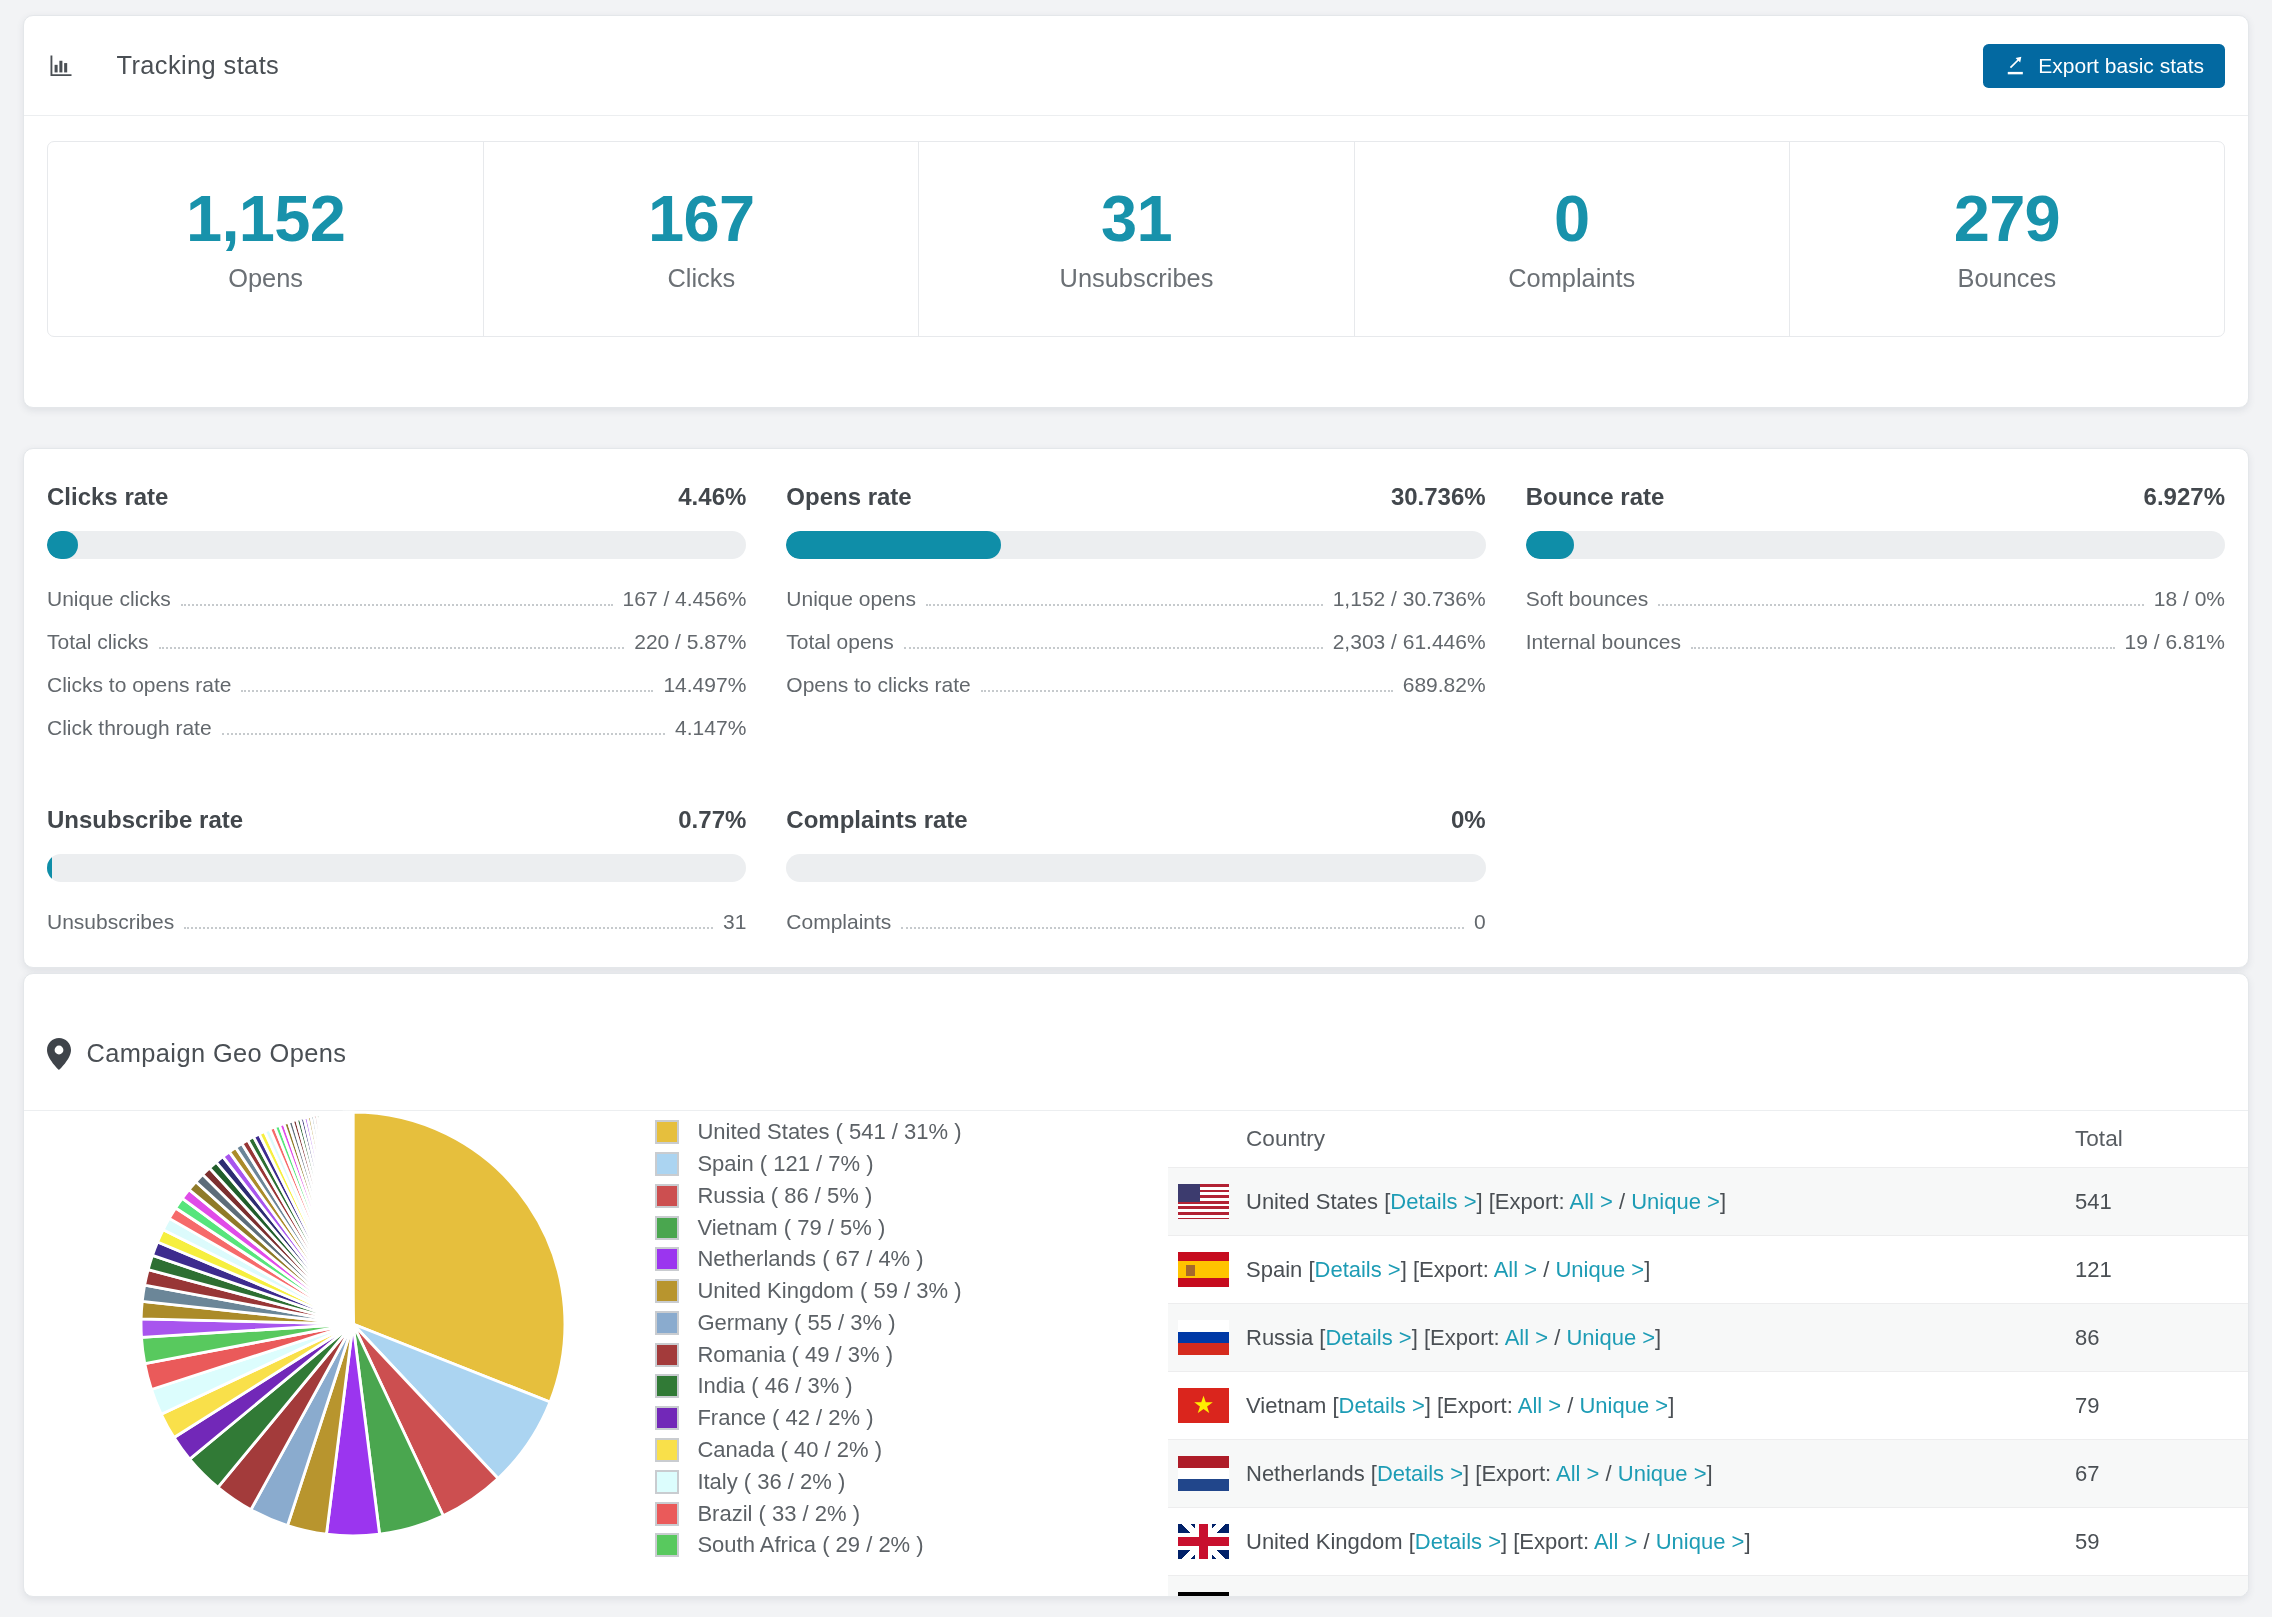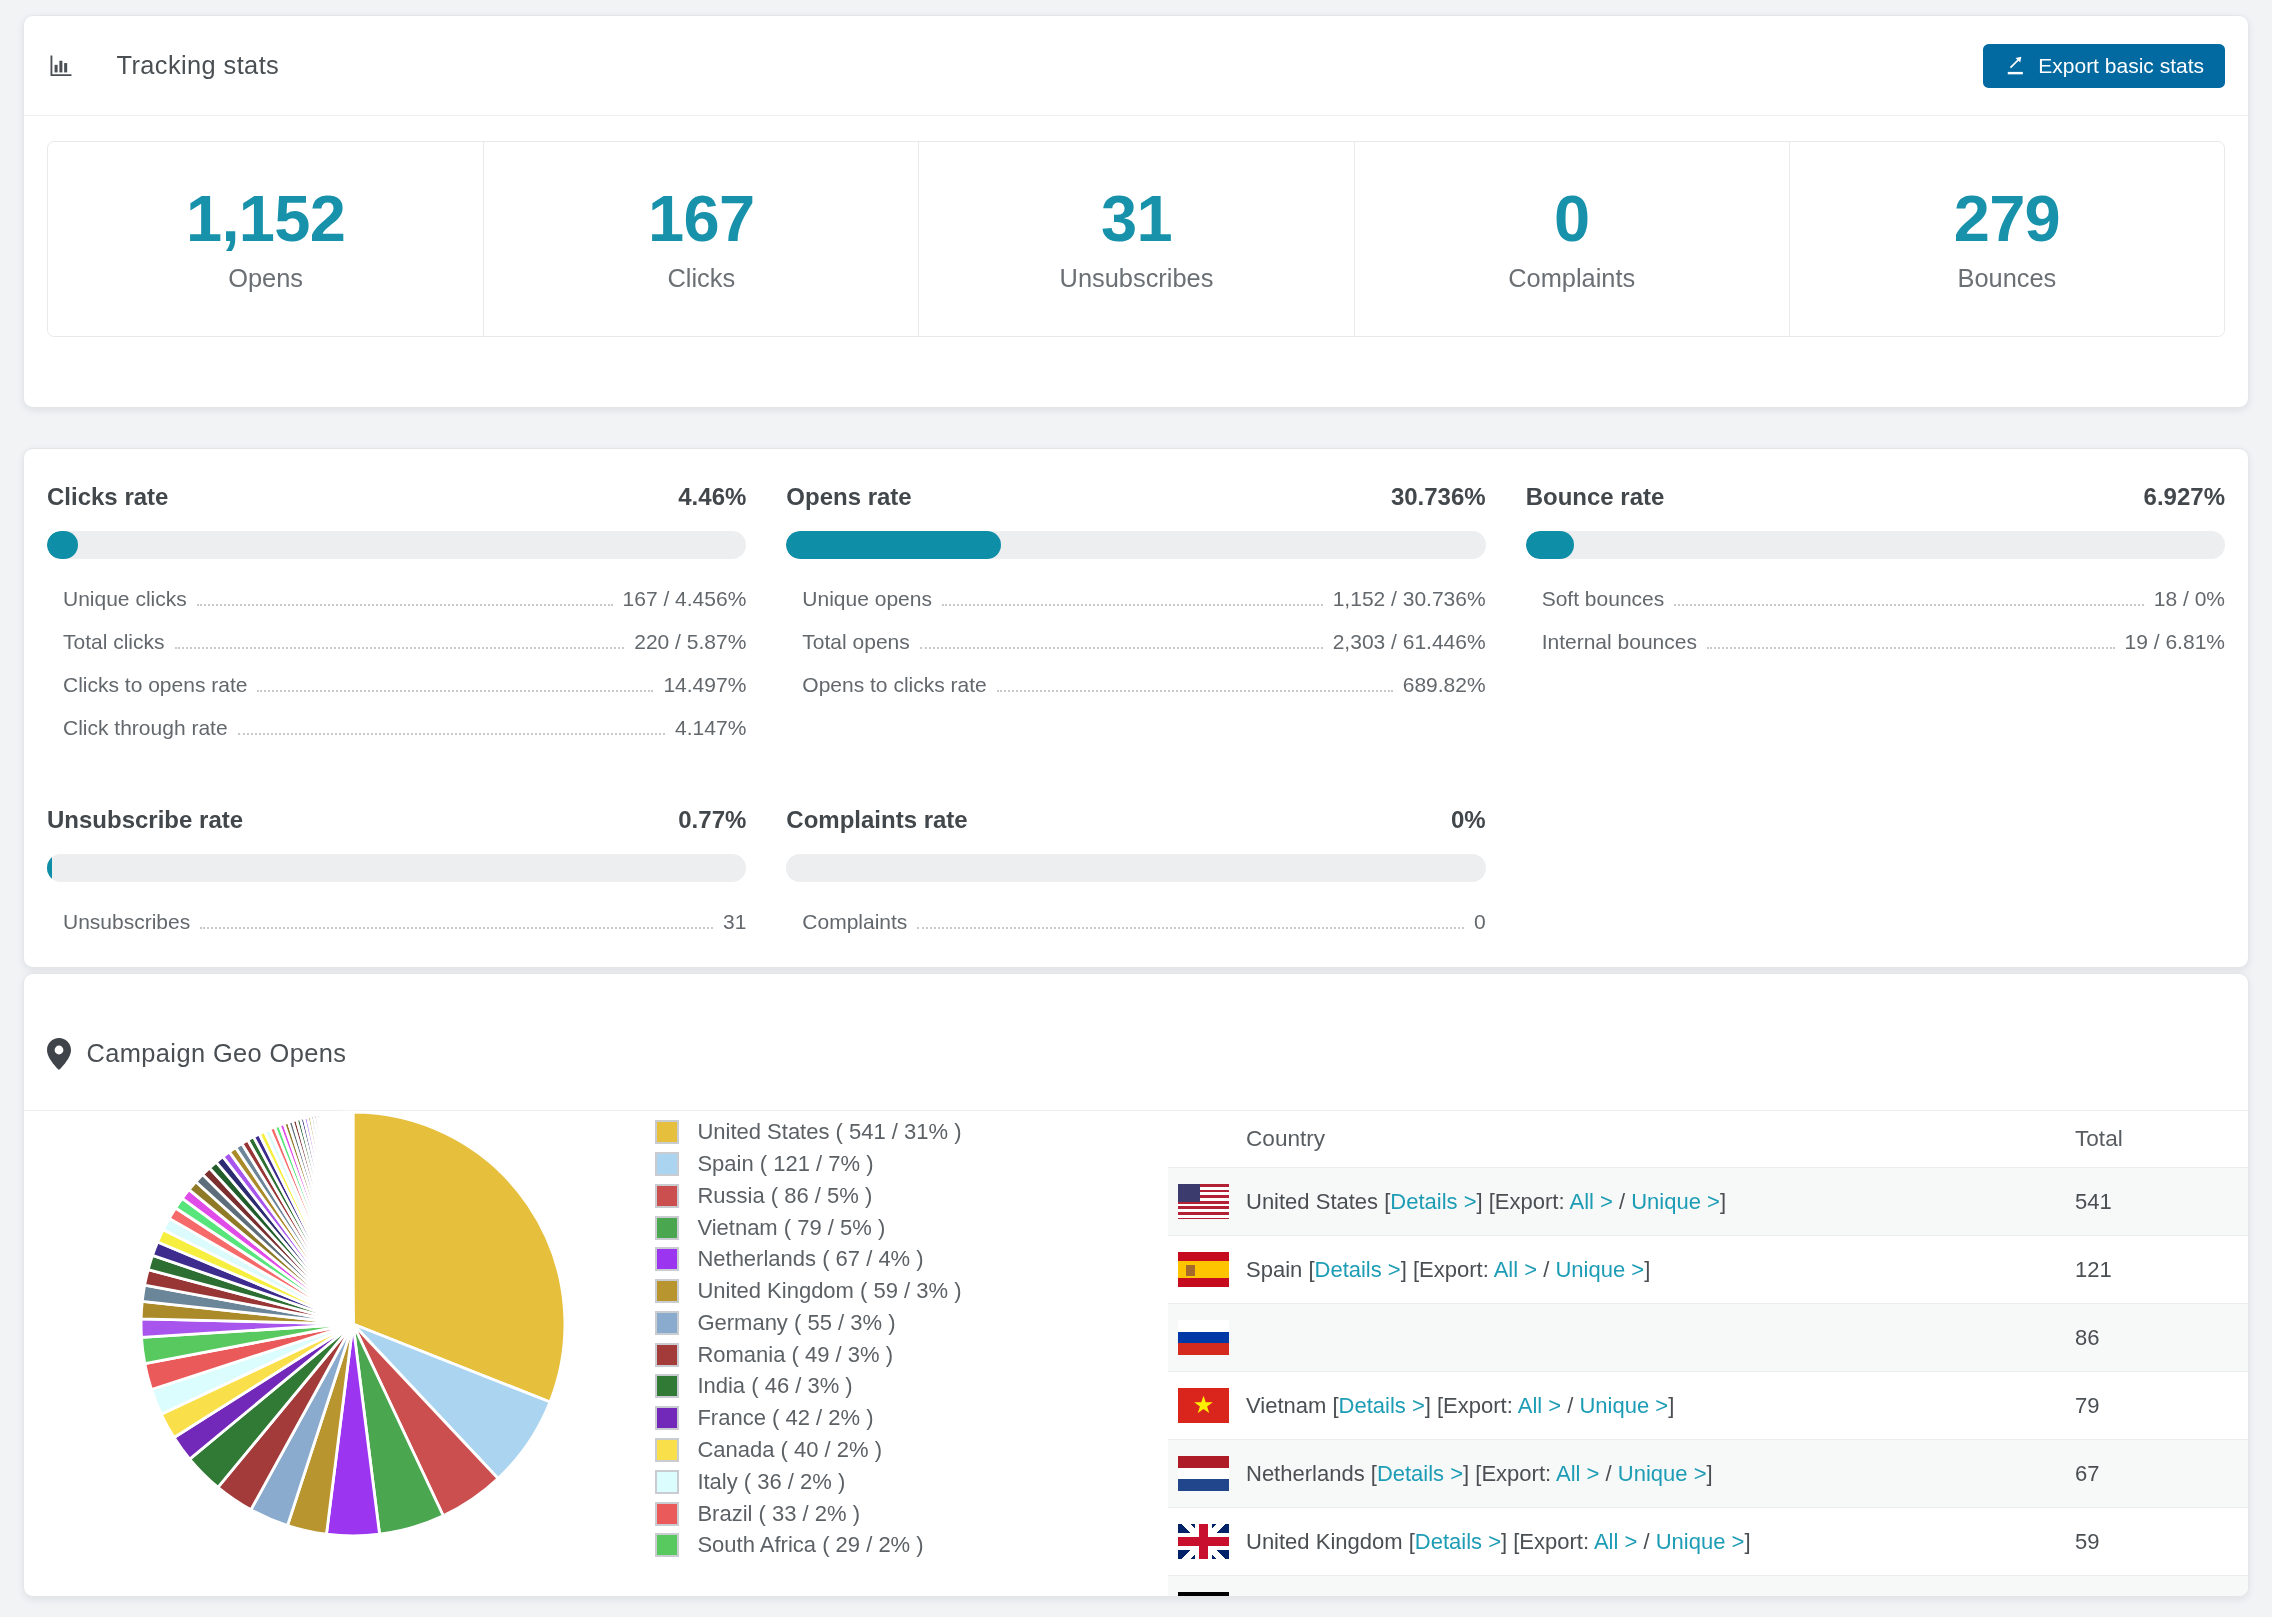--- a/index.html
+++ b/index.html
@@ -26,21 +26,21 @@
   .stat-cell:first-child{border-left:none;justify-content:center;}
   .stat-value{font-size:65px;font-weight:700;color:#1892ab;letter-spacing:-0.7px;line-height:1;}
   .stat-label{font-size:25.4px;color:#6b7075;margin-top:12.7px;}
 
   .rates-grid{display:grid;grid-template-columns:repeat(3,1fr);column-gap:40px;row-gap:47px;padding:34px 23px;}
   .rate-head{display:flex;justify-content:space-between;align-items:baseline;}
   .rate-title,.rate-value{font-size:24px;font-weight:700;color:#42474c;}
   .bar{margin-top:20px;height:28px;background:#eceef0;border-radius:14px;overflow:hidden;}
   .bar i{display:block;height:100%;background:#0f8ea8;border-radius:14px;}
   .rrows{margin-top:28px;}
-  .rrow{display:flex;align-items:baseline;font-size:21px;color:#63686d;margin-bottom:19px;margin-left:16px;}
+  .rrow{display:flex;align-items:baseline;font-size:21px;color:#63686d;margin-bottom:19px;}
   .rrow .lead{flex:1;border-bottom:2.1px dotted #c6cacd;margin:0 10px 5px;}
   .rrow .rval{white-space:nowrap;}
 
   .geo-body{position:relative;margin:0 23px;height:510px;}
   #pie{position:absolute;left:87px;top:-5.6px;width:438px;height:438px;}
   #legend{position:absolute;left:608px;top:8.5px;list-style:none;margin:0;padding:0;}
   .lg-item{display:flex;align-items:center;margin-bottom:6.4px;height:25.4px;}
   .lg-chip{width:24px;height:24px;border:2.1px solid #c9ccd0;box-sizing:border-box;margin-right:18.4px;flex:none;}
   .lg-label{font-size:22px;color:#5c6166;white-space:nowrap;}
 
@@ -396,20 +396,23 @@
               <span class="flag flag-es">
                 <i></i>
               </span>
     <span class="tcountry">
       <span>Spain</span><span> [</span><a>Details &gt;</a><span>] [Export: </span><a>All &gt;</a><span> / </span><a>Unique &gt;</a><span>]</span>
     </span>
     <span class="ttotal">121</span>
             </div>
             <div class="trow odd">
               <span class="flag flag-ru"></span>
+    <span class="tcountry">
+      <span>Russia</span><span> [</span><a>Details &gt;</a><span>] [Export: </span><a>All &gt;</a><span> / </span><a>Unique &gt;</a><span>]</span>
+    </span>
     <span class="ttotal">86</span>
             </div>
             <div class="trow">
               <span class="flag flag-vn">
                 <i>★</i>
               </span>
     <span class="tcountry">
       <span>Vietnam</span><span> [</span><a>Details &gt;</a><span>] [Export: </span><a>All &gt;</a><span> / </span><a>Unique &gt;</a><span>]</span>
     </span>
     <span class="ttotal">79</span>

